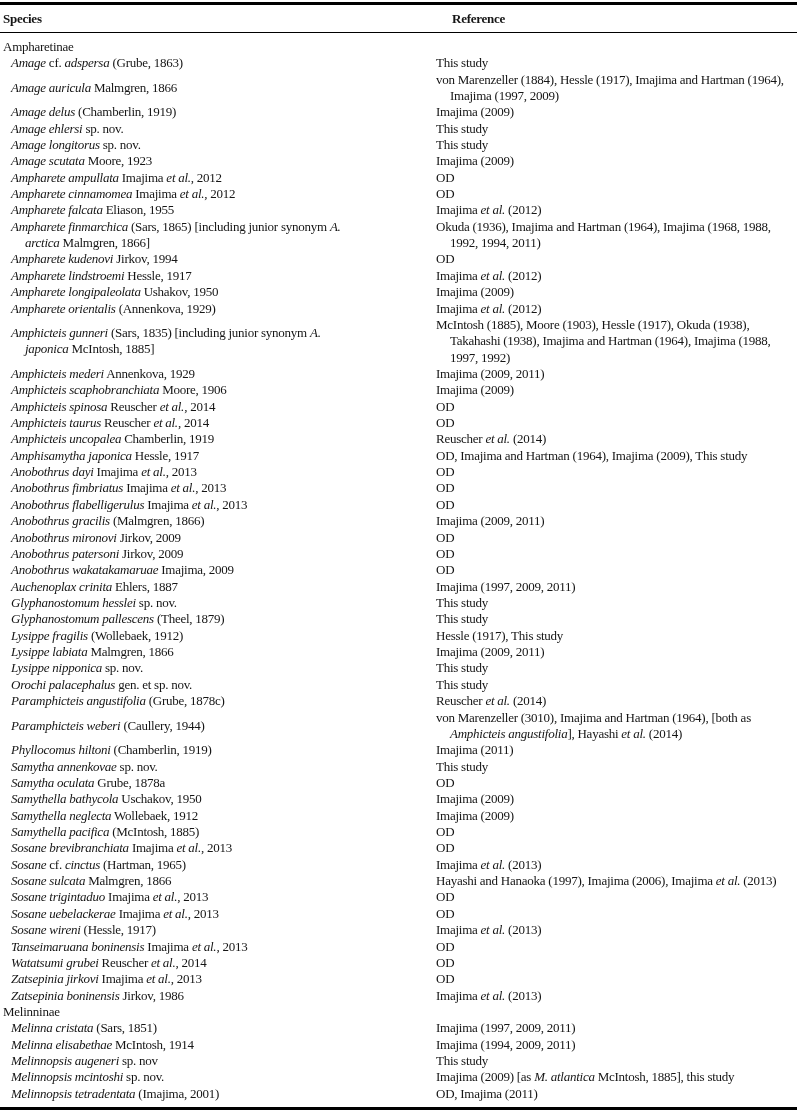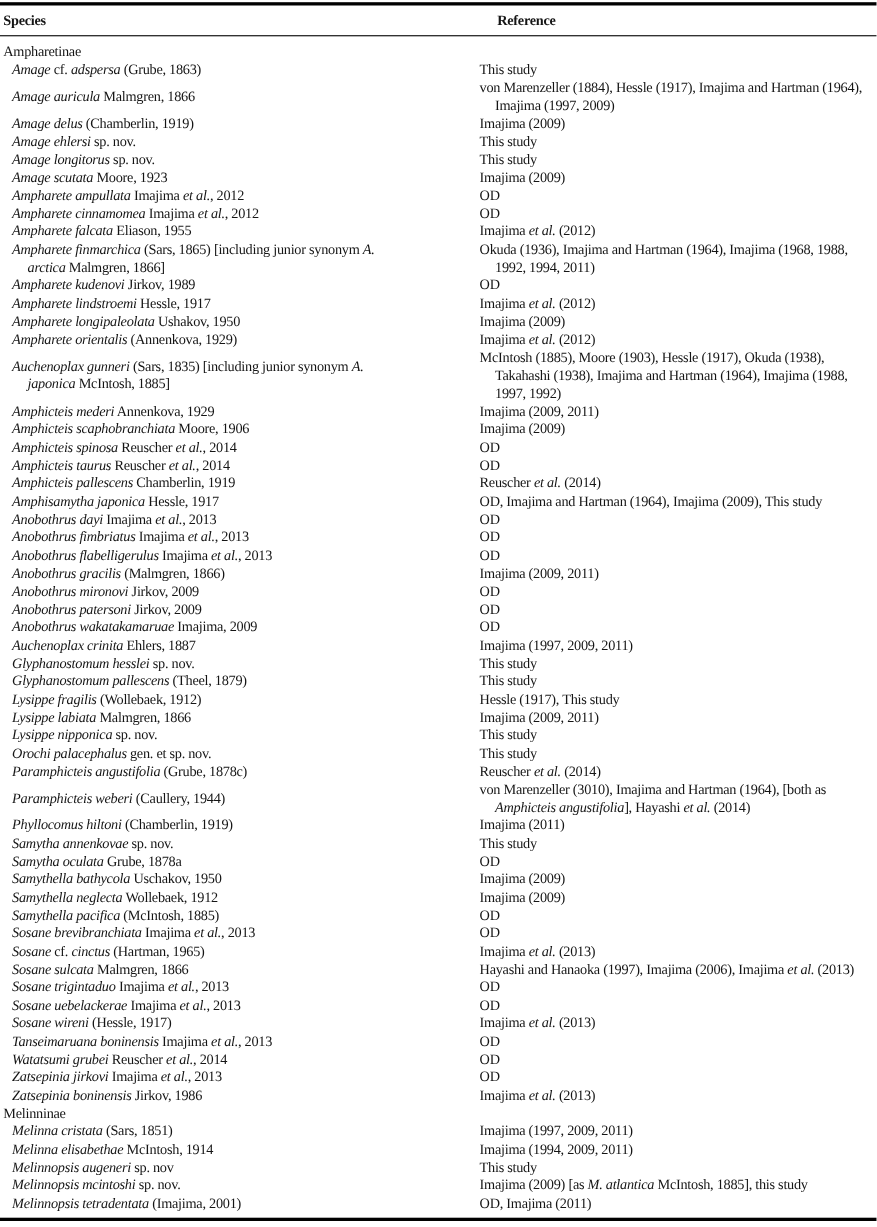--- a/index.html
+++ b/index.html
@@ -121,21 +121,21 @@
           <div class="line"><span class="it">Ampharete finmarchica</span><span> (Sars, 1865) [including junior synonym </span><span class="it">A.</span></div>
           <div class="line cont"><span class="it">arctica</span><span> Malmgren, 1866]</span></div>
         </div>
         <div class="cell ref-cell">
           <div class="line"><span>Okuda (1936), Imajima and Hartman (1964), Imajima (1968, 1988,</span></div>
           <div class="line cont"><span>1992, 1994, 2011)</span></div>
         </div>
       </div>
       <div class="row species">
         <div class="cell species-cell">
-          <div class="line"><span class="it">Ampharete kudenovi</span><span> Jirkov, 1989</span></div>
+          <div class="line"><span class="it">Ampharete kudenovi</span><span> Jirkov, 1994</span></div>
         </div>
         <div class="cell ref-cell">
           <div class="line"><span>OD</span></div>
         </div>
       </div>
       <div class="row species">
         <div class="cell species-cell">
           <div class="line"><span class="it">Ampharete lindstroemi</span><span> Hessle, 1917</span></div>
         </div>
         <div class="cell ref-cell">
@@ -153,21 +153,21 @@
       <div class="row species">
         <div class="cell species-cell">
           <div class="line"><span class="it">Ampharete orientalis</span><span> (Annenkova, 1929)</span></div>
         </div>
         <div class="cell ref-cell">
           <div class="line"><span>Imajima </span><span class="it">et al.</span><span> (2012)</span></div>
         </div>
       </div>
       <div class="row species">
         <div class="cell species-cell">
-          <div class="line"><span class="it">Auchenoplax gunneri</span><span> (Sars, 1835) [including junior synonym </span><span class="it">A.</span></div>
+          <div class="line"><span class="it">Amphicteis gunneri</span><span> (Sars, 1835) [including junior synonym </span><span class="it">A.</span></div>
           <div class="line cont"><span class="it">japonica</span><span> McIntosh, 1885]</span></div>
         </div>
         <div class="cell ref-cell">
           <div class="line"><span>McIntosh (1885), Moore (1903), Hessle (1917), Okuda (1938),</span></div>
           <div class="line cont"><span>Takahashi (1938), Imajima and Hartman (1964), Imajima (1988,</span></div>
           <div class="line cont"><span>1997, 1992)</span></div>
         </div>
       </div>
       <div class="row species">
         <div class="cell species-cell">
@@ -196,21 +196,21 @@
       <div class="row species">
         <div class="cell species-cell">
           <div class="line"><span class="it">Amphicteis taurus</span><span> Reuscher </span><span class="it">et al.</span><span>, 2014</span></div>
         </div>
         <div class="cell ref-cell">
           <div class="line"><span>OD</span></div>
         </div>
       </div>
       <div class="row species">
         <div class="cell species-cell">
-          <div class="line"><span class="it">Amphicteis pallescens</span><span> Chamberlin, 1919</span></div>
+          <div class="line"><span class="it">Amphicteis uncopalea</span><span> Chamberlin, 1919</span></div>
         </div>
         <div class="cell ref-cell">
           <div class="line"><span>Reuscher </span><span class="it">et al.</span><span> (2014)</span></div>
         </div>
       </div>
       <div class="row species">
         <div class="cell species-cell">
           <div class="line"><span class="it">Amphisamytha japonica</span><span> Hessle, 1917</span></div>
         </div>
         <div class="cell ref-cell">

